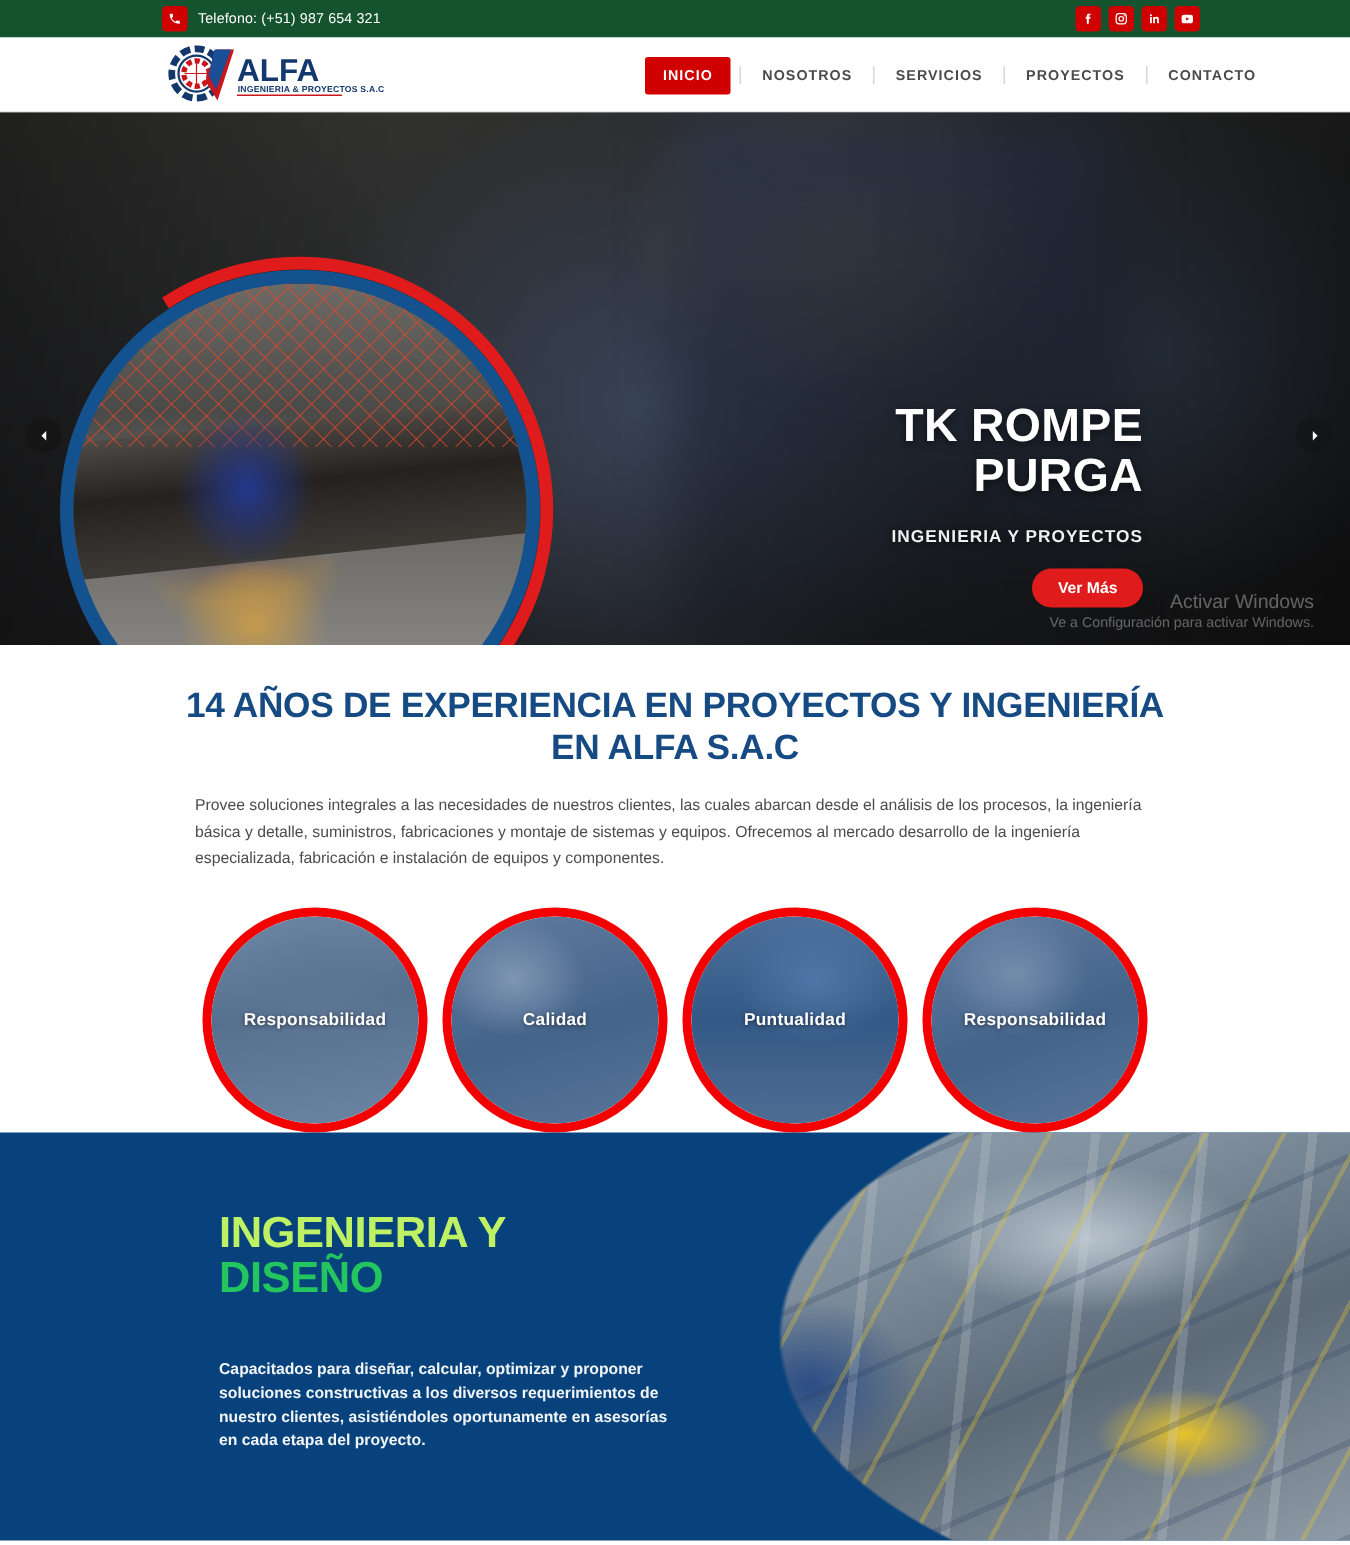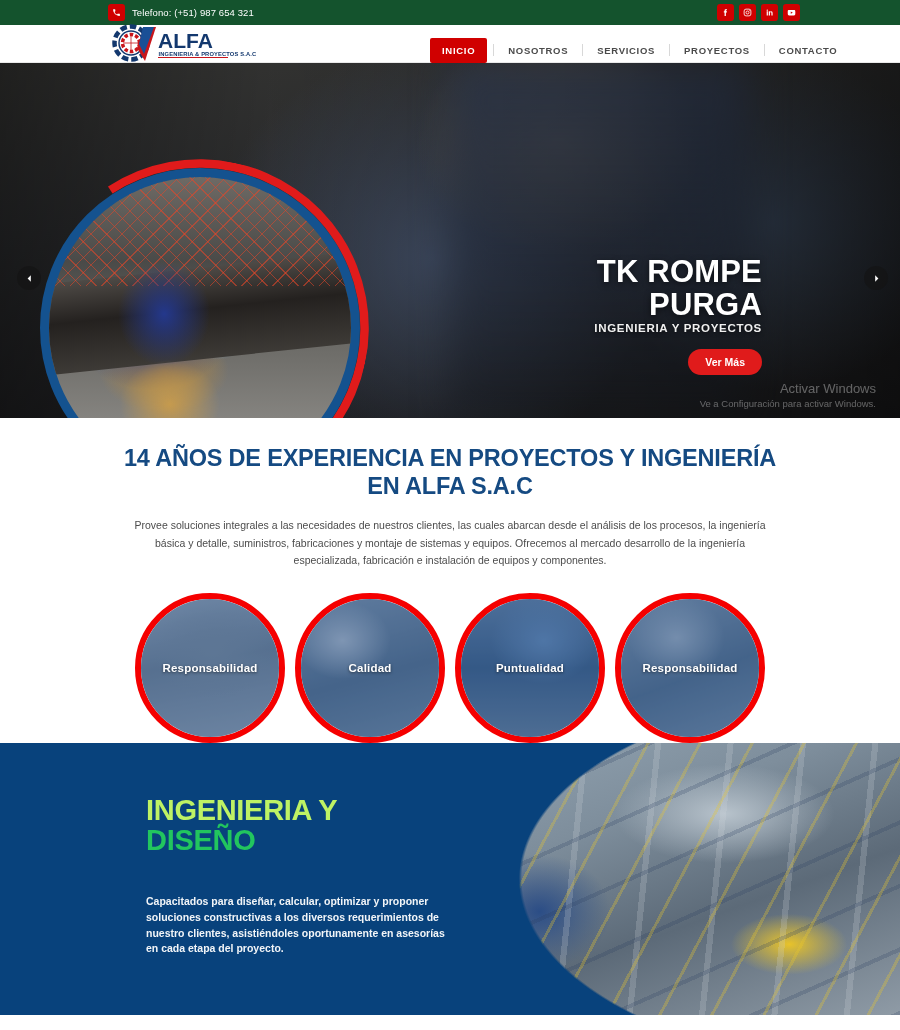--- a/index.html
+++ b/index.html
@@ -27,21 +27,21 @@
   .socials{ position:absolute; right:100px; display:flex; gap:5px; }
   .soc{
     width:17px;height:17px;background:#d00000;border-radius:3px;
     display:flex;align-items:center;justify-content:center;
     color:#fff;font-size:9px;font-weight:bold;line-height:1;
   }
   .soc svg{display:block;}
 
   
   .navbar{
-    height:38px; background:#ffffff;
+    height:50px; background:#ffffff;
     display:flex; align-items:center;
     border-bottom:1px solid #e9e9e9;
     position:relative;
   }
   .logo{ margin-left:108px; display:flex; align-items:center; }
   .logo svg{display:block;}
   .nav{
     position:absolute; left:430px; top:0; height:50px;
     display:flex; align-items:center;justify-content:space-between;
   }
@@ -118,21 +118,21 @@
   .hero-text{
     position:absolute; right:138px; top:192px; text-align:right; z-index:5;
   }
   .hero-title{
     color:#ffffff; font-size:31px; font-weight:bold;
     line-height:1.07; letter-spacing:.2px;
     text-shadow:0 2px 6px rgba(0,0,0,.55);
   }
   .hero-sub{
     color:#f0f0f0; font-size:11.5px; font-weight:bold;
-    letter-spacing:.7px; margin-top:1px;
+    letter-spacing:.7px; margin-top:19px;
     text-shadow:0 1px 4px rgba(0,0,0,.6);
   }
   .hero-btn{
     display:inline-block; margin-top:15px;
     background:#e01b1b; color:#ffffff;
     font-size:10.5px; font-weight:bold;
     padding:7px 17px; border-radius:14px; cursor:pointer;
   }
   .arrow{
     position:absolute; top:203px; width:24px;height:24px;border-radius:50%;
@@ -149,21 +149,21 @@
   .wm1{ font-size:13px; line-height:1.3; }
   .wm2{ font-size:9.5px; line-height:1.3; }
 
   
   .about{ background:#ffffff; padding-top:26px; }
   .about h2{
     color:#154a82; font-size:23.5px; font-weight:bold;
     text-align:center; line-height:1.2; letter-spacing:-.2px;
   }
   .about p{
-    width:640px; margin:17px auto 0; text-align:center;
+    width:640px; margin:17px auto 0; text-align:left;
     color:#4c4c4c; font-size:10.5px; line-height:1.65;
   }
 
   
   .values{
     display:flex; justify-content:center; gap:10px;
     margin-top:24px; 
   }
   .val{
     width:150px; height:150px; border-radius:50%;

